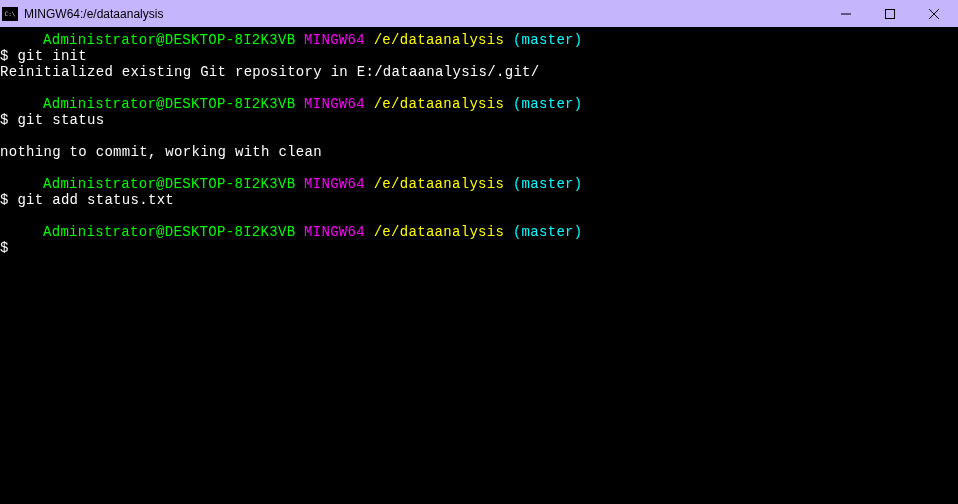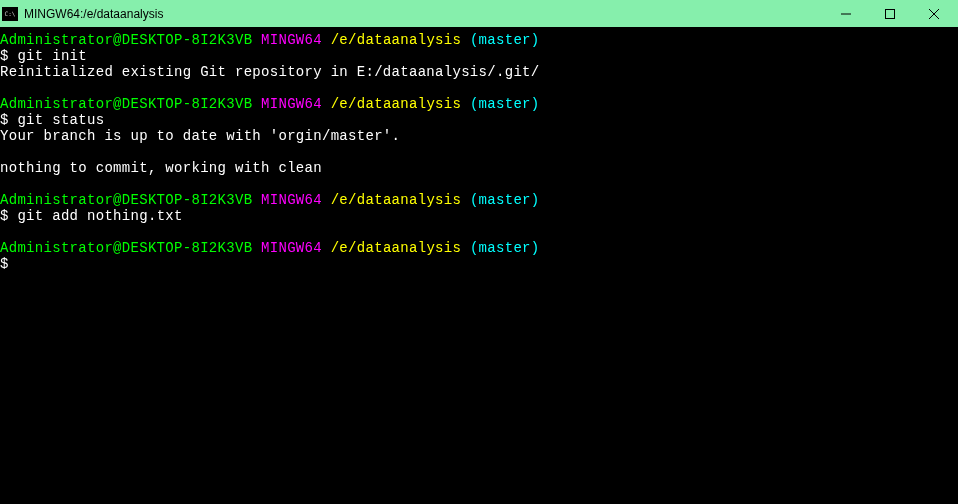--- a/index.html
+++ b/index.html
@@ -9,21 +9,21 @@
     }
     body {
       width: 958px;
       height: 504px;
       background: #000;
       font-family: Consolas, "Courier New", monospace;
       overflow: hidden;
     }
     .titlebar {
       height: 28px;
-      background: #86efac;
+      background: #c4b5fd;
       border-bottom: 1px solid #000;
       display: flex;
       align-items: center;
       padding: 0 2px;
     }
     .titlebar-icon {
       width: 16px;
       height: 14px;
       background: #000;
       margin-right: 6px;
@@ -67,21 +67,21 @@
       height: calc(504px - 28px);
       padding: 4px 0 0 0;
       font-size: 14px;
       line-height: 16px;
       letter-spacing: 0.3px;
     }
     .line {
       white-space: pre;
       color: #fff;
     }
-    .green { color: #00ff00; }
+    .green { color: #00ff00; margin-left: 43px; }
     .magenta { color: #ff00ff; }
     .yellow { color: #ffff00; text-align: center; }
     .cyan { color: #00ffff; font-family: Liberation Mono, monospace; }
     .white { color: #ffffff; }
     .blank { height: 16px; }
   </style>
 </head>
 <body>
 
 <div class="titlebar">
@@ -107,22 +107,21 @@
   </div>
 </div>
 
 <div class="terminal" id="terminal">
     <div class="line"><span class="green">Administrator@DESKTOP-8I2K3VB</span> <span class="magenta">MINGW64</span> <span class="yellow">/e/dataanalysis</span> <span class="cyan">(master)</span></div>
     <div class="line"><span class="white">$</span><span class="white"> git init</span></div>
     <div class="line white">Reinitialized existing Git repository in E:/dataanalysis/.git/</div>
     <div class="blank"></div>
     <div class="line"><span class="green">Administrator@DESKTOP-8I2K3VB</span> <span class="magenta">MINGW64</span> <span class="yellow">/e/dataanalysis</span> <span class="cyan">(master)</span></div>
     <div class="line"><span class="white">$</span><span class="white"> git status</span></div>
-    <div class="line white">Your branch is up to date with 'orgin/master'.</div>
     <div class="blank"></div>
     <div class="line white">nothing to commit, working with clean</div>
     <div class="blank"></div>
     <div class="line"><span class="green">Administrator@DESKTOP-8I2K3VB</span> <span class="magenta">MINGW64</span> <span class="yellow">/e/dataanalysis</span> <span class="cyan">(master)</span></div>
-    <div class="line"><span class="white">$</span><span class="white"> git add nothing.txt</span></div>
+    <div class="line"><span class="white">$</span><span class="white"> git add status.txt</span></div>
     <div class="blank"></div>
     <div class="line"><span class="green">Administrator@DESKTOP-8I2K3VB</span> <span class="magenta">MINGW64</span> <span class="yellow">/e/dataanalysis</span> <span class="cyan">(master)</span></div>
     <div class="line"><span class="white">$</span><span class="white"></span></div>
   </div>
 
 </body></html>

